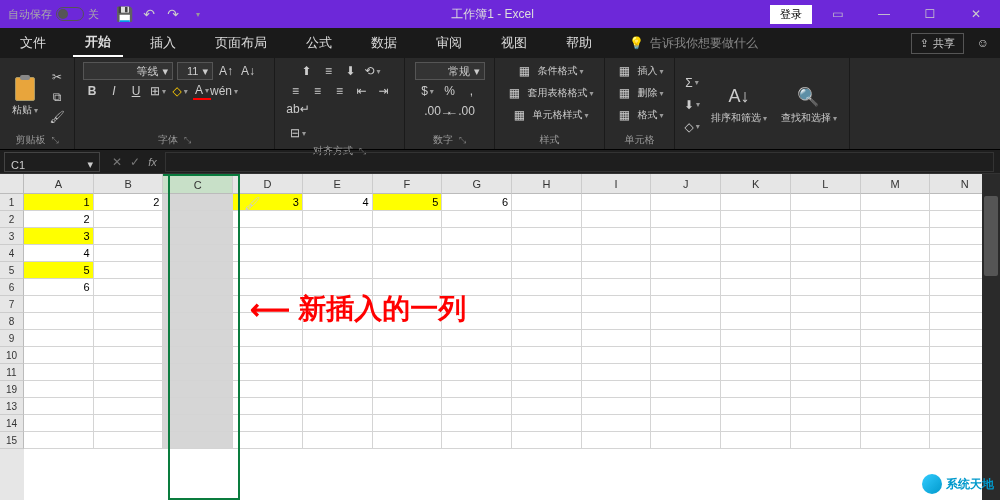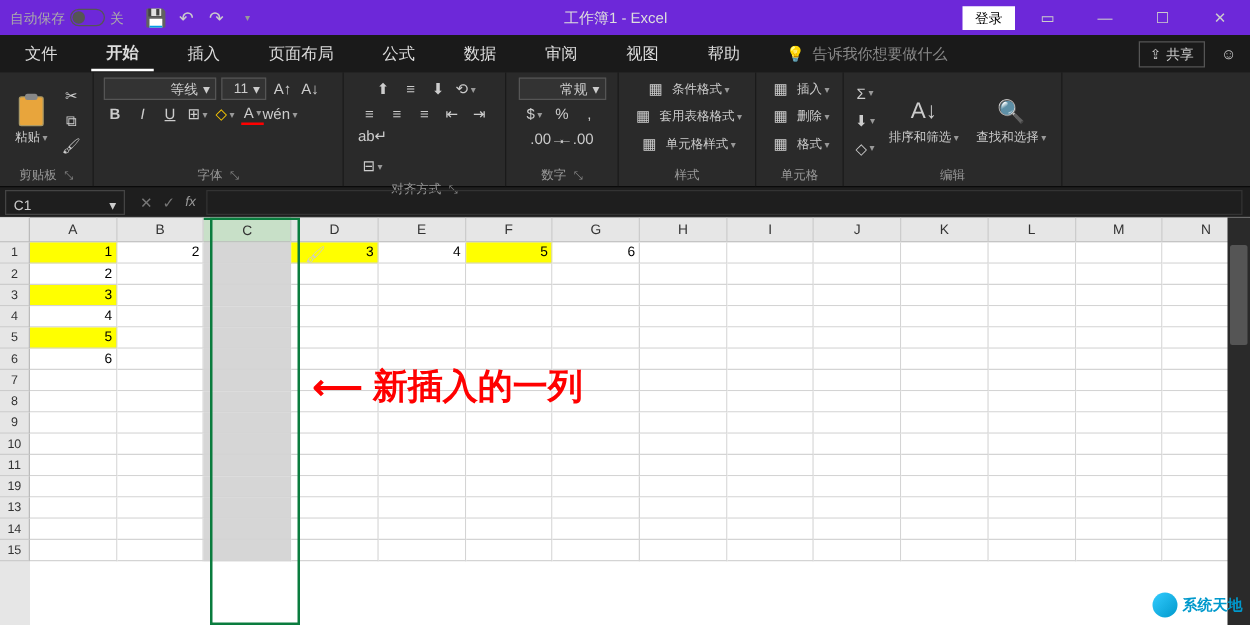--- a/index.html
+++ b/index.html
@@ -267,21 +267,20 @@
       </div>
       <div class="big-btn">
         <span class="ico">A↓</span>
         <span class="lbl chevron">排序和筛选</span>
       </div>
       <div class="big-btn">
         <span class="ico">🔍</span>
         <span class="lbl chevron">查找和选择</span>
       </div>
     </div>
-    <div class="ribbon-group-label">编辑</div>
   </div>
 </div>
 
 <div class="formula-row">
   <div class="name-box">
     <span>C1</span>
     <span>▾</span>
   </div>
   <div class="fx-btns">
     <span>✕</span>

